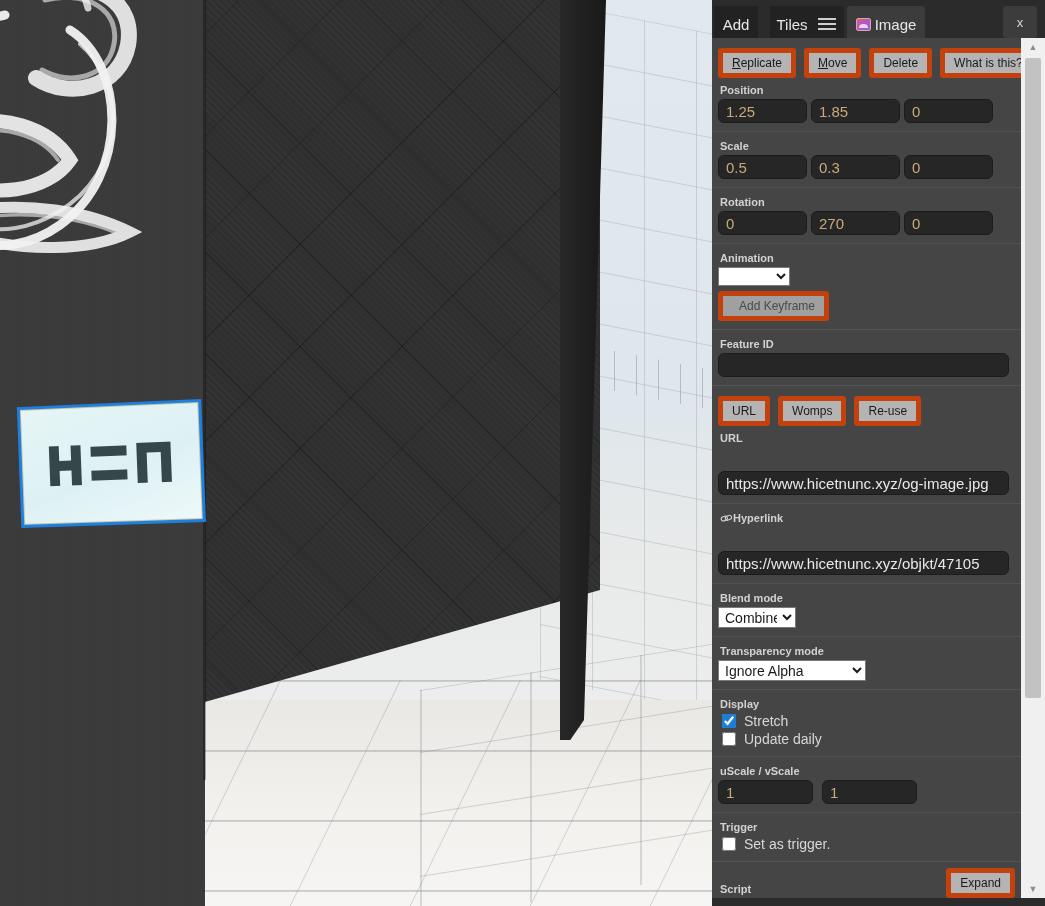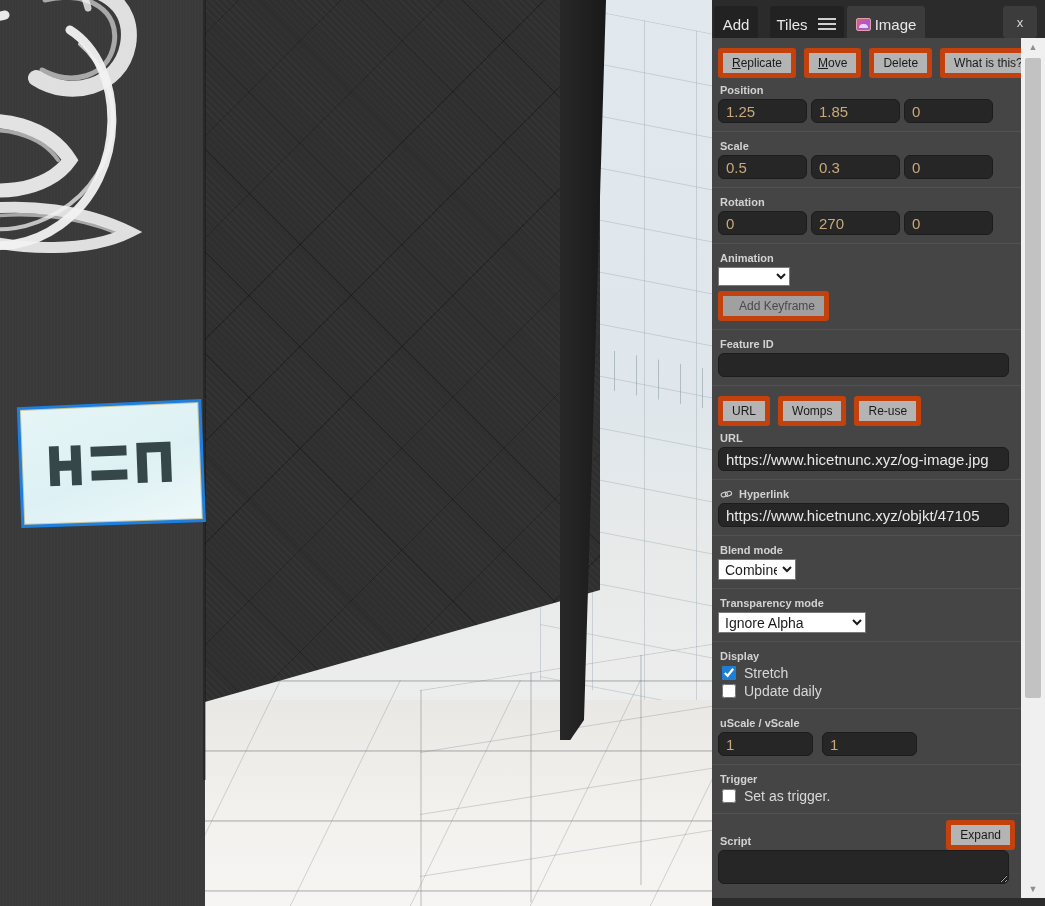--- a/index.html
+++ b/index.html
@@ -195,38 +195,38 @@
   .btn.dim { background: #a0a0a0; color: #4a4a4a; padding-left: 16px; }
   .btn u { text-decoration: underline; }
 
   .lbl {
     display: block;
     color: #d2d2d2;
     font-size: 11px;
     font-weight: bold;
     margin: 2px 0 3px 2px;
   }
-  .lbl.lnk { display: flex; align-items: flex-end; gap: 6px; }
+  .lbl.lnk { display: flex; align-items: flex-end; gap: 0; }
 
   .triple { display: flex; gap: 4px; }
   .inp {
     background: #262626;
     border: 1px solid #1c1c1c;
     border-radius: 6px;
     color: #c9a97a;
     font-size: 15px;
     padding: 4px 7px;
     height: 24px;
     font-family: "Liberation Sans", sans-serif;
     outline: none;
   }
   .inp.t3 { width: 89px; }
   .inp.full { width: 291px; }
   .inp.half { width: 95px; }
-  .inp.url { color: #e8e8e8; }
+  .inp.url { color: #e8e8e8; margin-top: 24px; }
   .inp.script { width: 291px; height: 34px; }
 
   select.drop {
     background: #ffffff; color: #1a1a1a;
     border: 1px solid #7a7a7a;
     font-size: 14px;
     height: 21px;
     padding: 0 2px;
     font-family: "Liberation Sans", sans-serif;
   }

